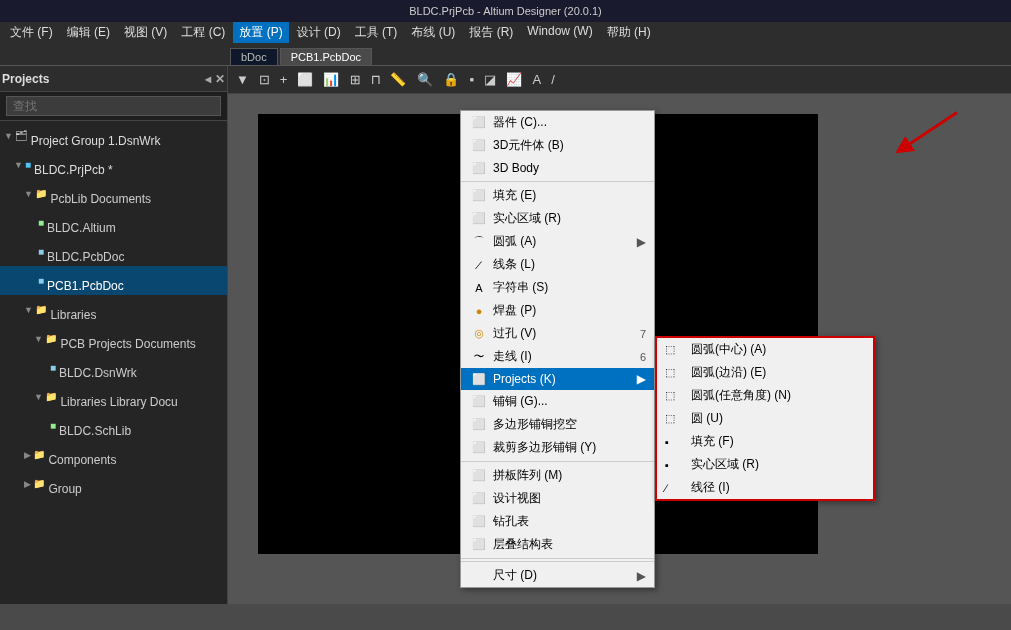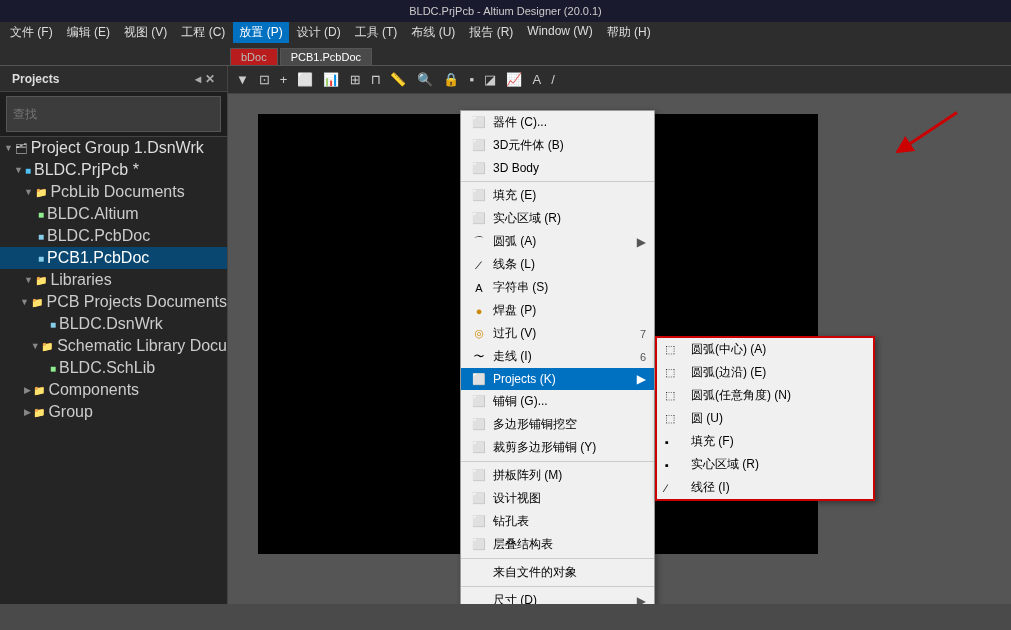--- a/index.html
+++ b/index.html
@@ -52,21 +52,21 @@
     #tab-bar {
       height: 22px;
       background: #2d2d2d;
       display: flex;
       align-items: flex-end;
       padding-left: 230px;
       border-bottom: 1px solid #555;
     }
     .tab {
       padding: 2px 10px;
-      background: #b91c1c;
+      background: #0f172a;
       color: #bbb;
       border: 1px solid #555;
       border-bottom: none;
       font-size: 11px;
       cursor: pointer;
       margin-right: 2px;
     }
     .tab.active {
       background: #4a4a4a;
       color: #fff;
@@ -81,42 +81,42 @@
       overflow: hidden;
       position: relative;
       border-right: 1px solid #444;
     }
     #sidebar-header {
       height: 26px;
       background: #2d2d2d;
       display: flex;
       align-items: center;
       justify-content: space-between;
-      padding: 0 12px;
+      padding: 0 2px;
       border-bottom: 1px solid #444;
       color: #ddd;
       font-size: 12px;
       font-weight: bold;
     }
     .sidebar-header-icons {
       display: flex;
       gap: 4px;
       color: #aaa;
     }
     #search-box {
       padding: 4px 6px;
       background: #1e1e1e;
       border-bottom: 1px solid #444;
     }
     #search-box input {
       width: 100%;
       background: #3c3c3c;
       border: 1px solid #555;
       color: #f0abfc;
-      padding: 10px 6px;
+      padding: 2px 6px;
       font-size: 12px;
       font-family: inherit;
     }
 
     
     #project-tree {
       overflow-y: auto;
       height: calc(100% - 26px - 30px);
     }
     .tree-item {
@@ -130,21 +130,21 @@
     }
     .tree-item.selected { background: #094771; color: #fff; }
     .tree-item.group-header { color: #ddd; font-weight: normal; }
     .tree-row {
       display: flex;
       align-items: center;
       padding: 1px 0;
     }
     .tree-indent { display: inline-block; }
     .tree-icon { margin-right: 3px; font-size: 10px; }
-    .tree-label { font-size: 16px; }
+    .tree-label { font-size: 12px; margin-top: 11px; }
     .expand-icon { font-size: 9px; margin-right: 2px; color: #888; }
 
     
     #content-area {
       flex: 1;
       background: #1e1e1e;
       position: relative;
       overflow: hidden;
     }
     #canvas-toolbar {
@@ -391,21 +391,21 @@
           <span class="tree-icon" style="color:#87ceeb;">■</span>
           <span class="tree-label">BLDC.DsnWrk</span>
         </div>
       </div>
 
       <div class="tree-item">
         <div class="tree-row">
           <span class="tree-indent" style="width:34px"></span>
           <span class="expand-icon">▼</span>
           <span class="tree-icon">📁</span>
-          <span class="tree-label">Schematic Library Docu</span>
+          <span class="tree-label">Libraries Library Docu</span>
         </div>
       </div>
 
       <div class="tree-item">
         <div class="tree-row">
           <span class="tree-indent" style="width:50px"></span>
           <span class="tree-icon" style="color:#90ee90;">■</span>
           <span class="tree-label">BLDC.SchLib</span>
         </div>
       </div>
@@ -544,24 +544,20 @@
         </div>
         <div class="menu-row">
           <span class="icon-area">⬜</span>
           <span>钻孔表</span>
         </div>
         <div class="menu-row">
           <span class="icon-area">⬜</span>
           <span>层叠结构表</span>
         </div>
         <div class="separator"></div>
-        <div class="menu-row">
-          <span class="icon-area"></span>
-          <span>来自文件的对象</span>
-        </div>
         <div class="separator"></div>
         <div class="menu-row">
           <span class="icon-area"></span>
           <span>尺寸 (D)</span>
           <span class="submenu-arrow">▶</span>
         </div>
 
       </div>
 
       <div id="keepout-submenu" style="top: 270px; left: 427px; width: 220px;">

